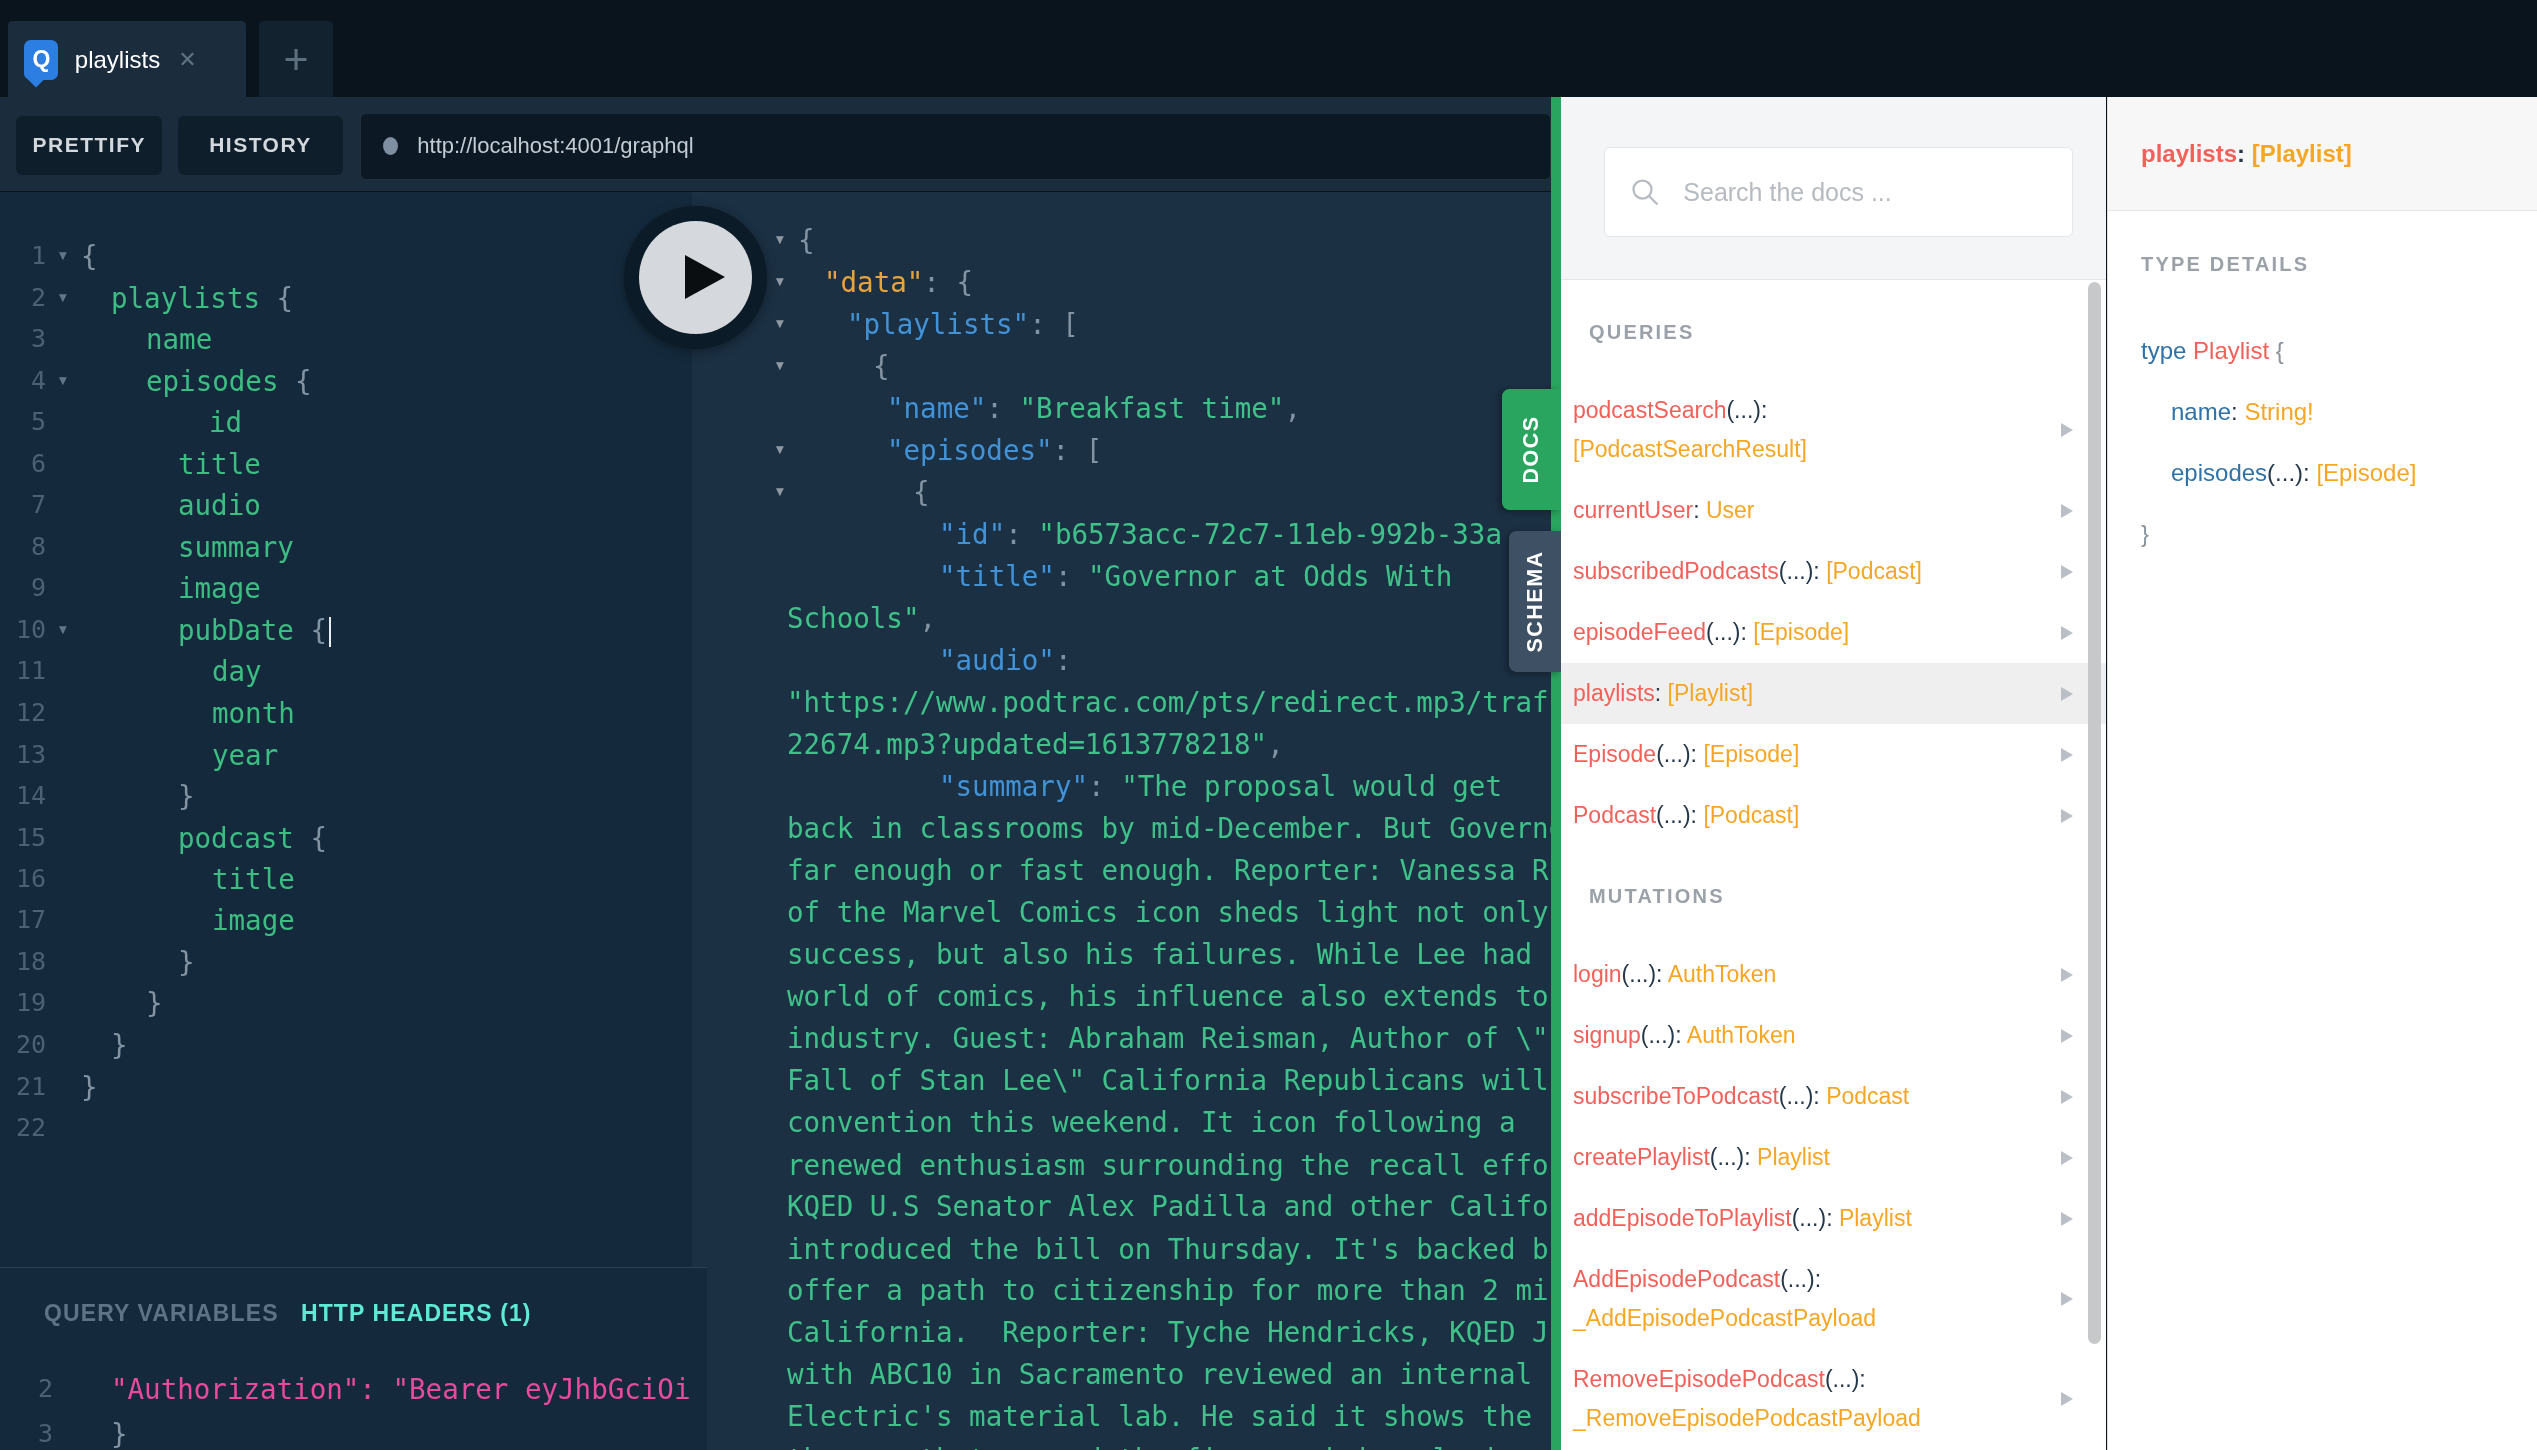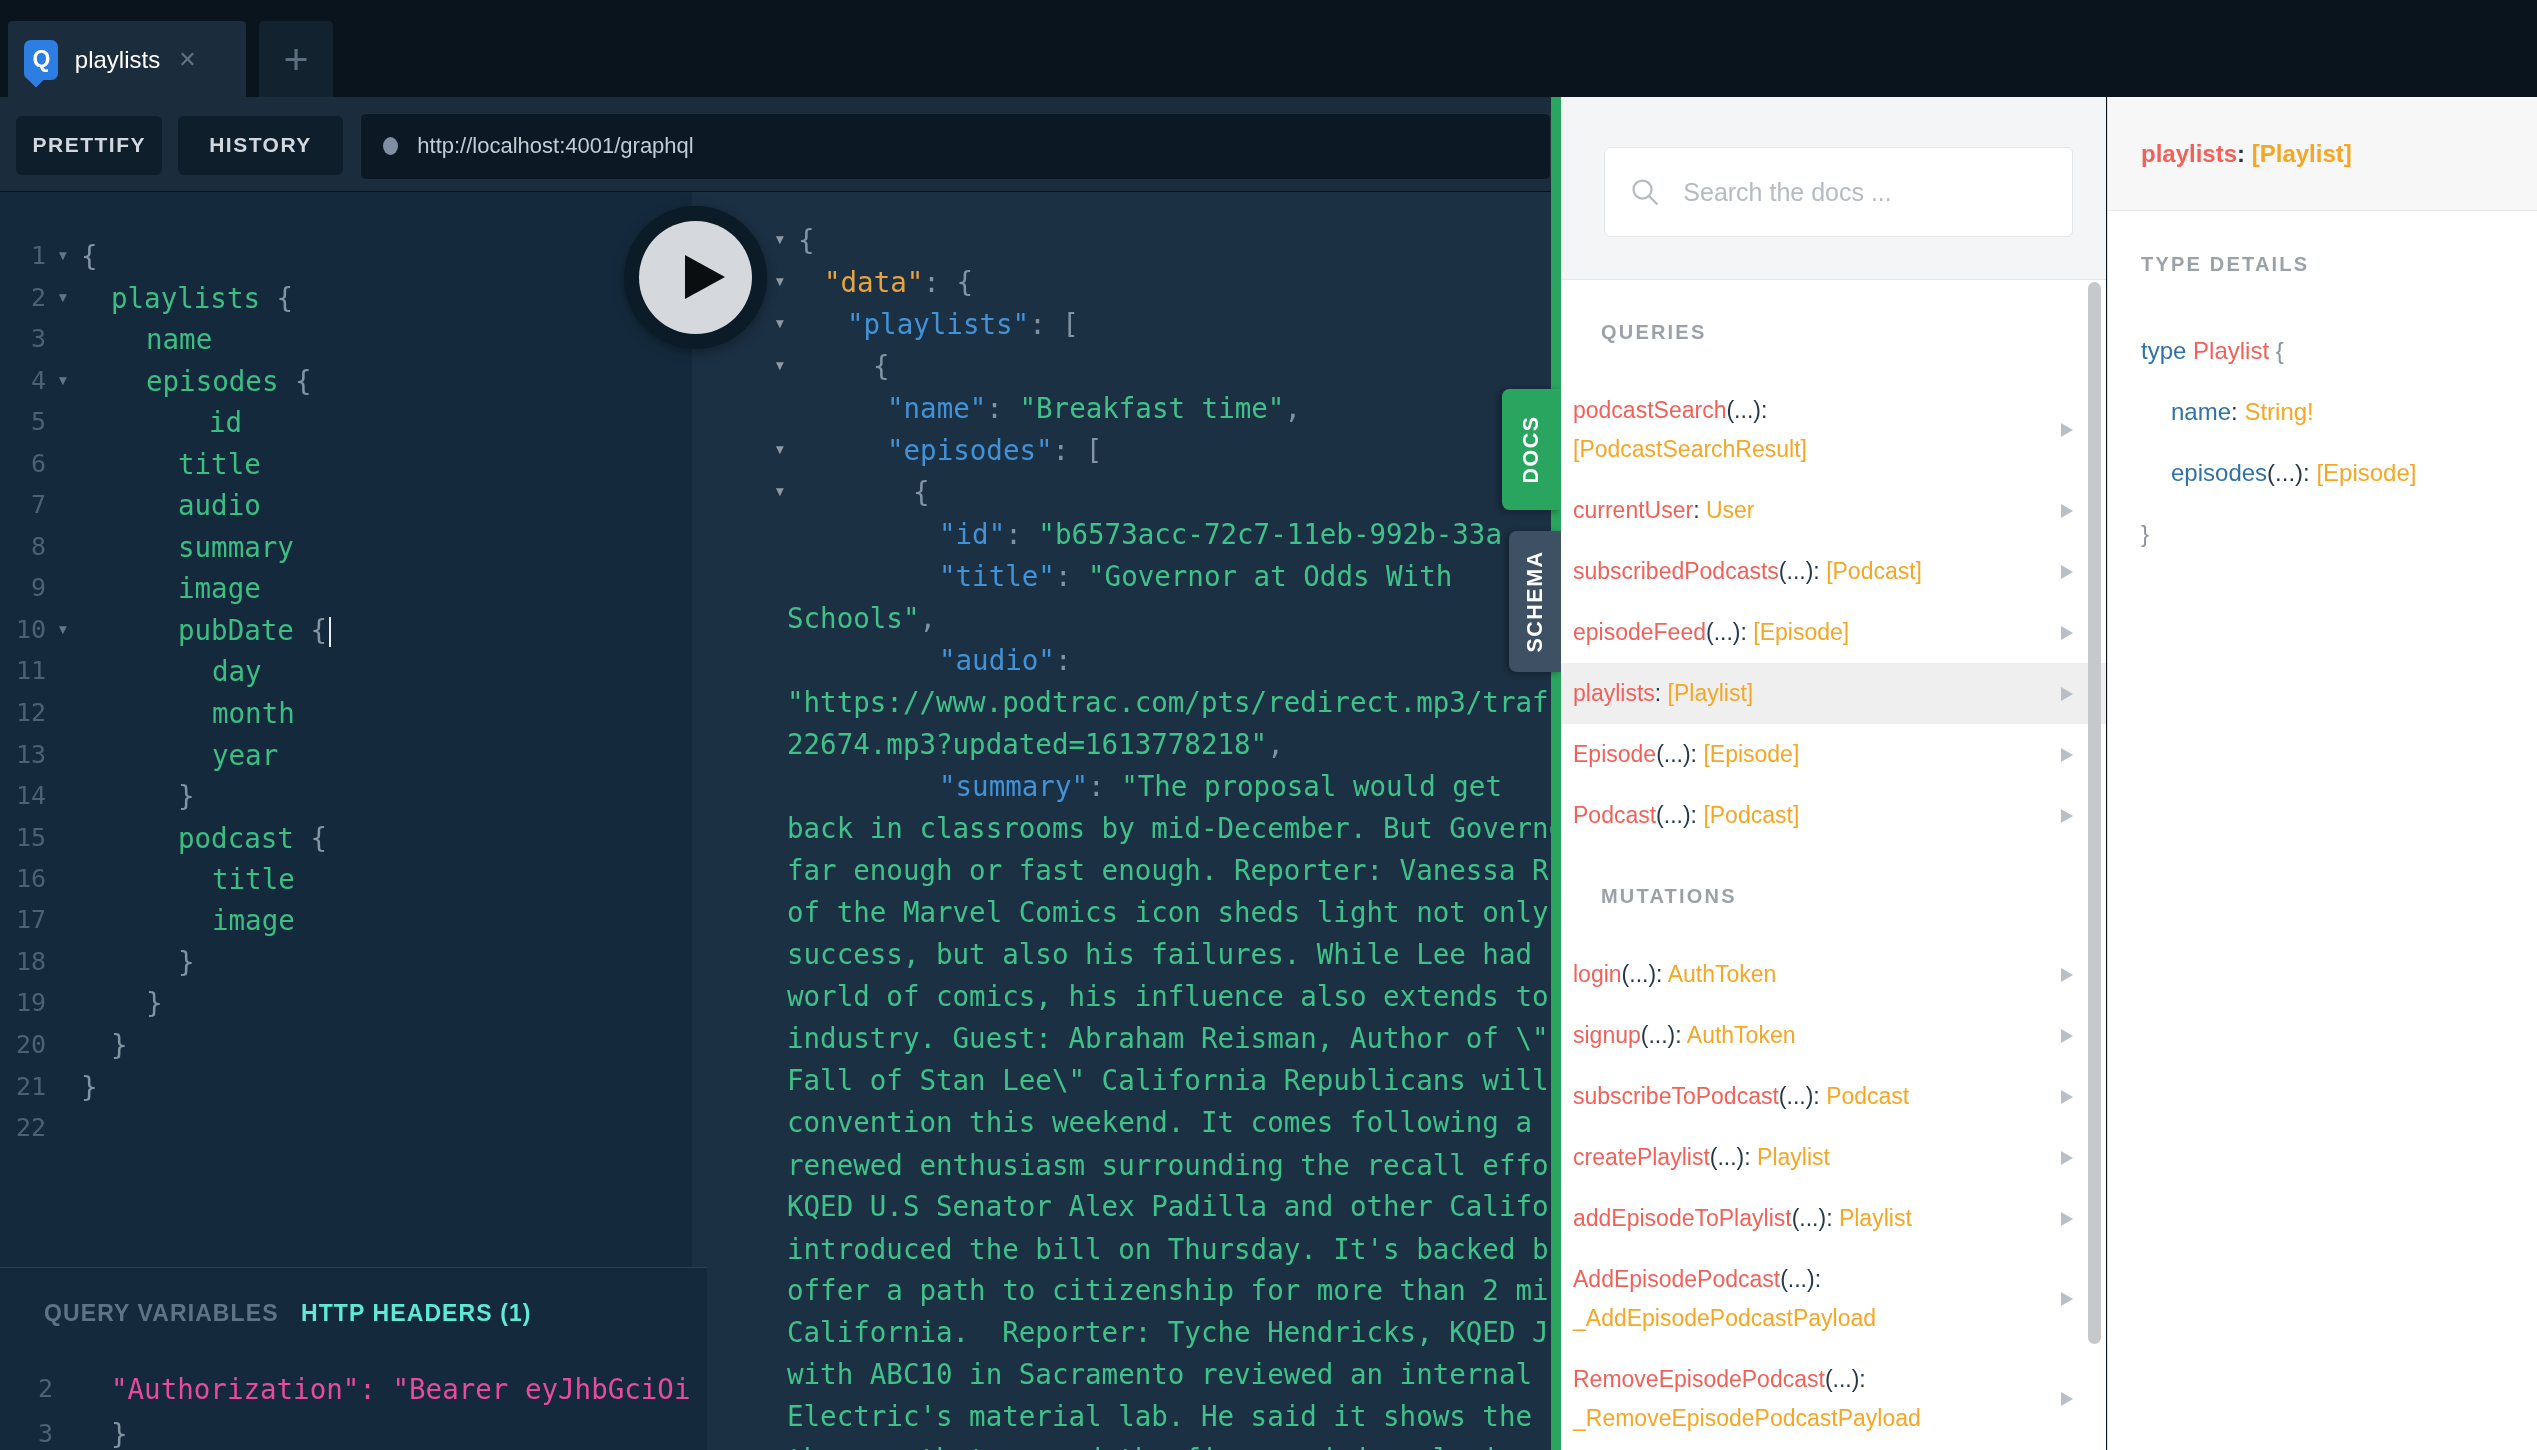--- a/index.html
+++ b/index.html
@@ -69,21 +69,21 @@
   
   .docs-panel{left:1561px;top:97px;width:545px;height:1353px;background:#ffffff;overflow:hidden;}
   .docs-search-area{position:absolute;left:0;top:0;width:545px;height:182px;background:#f4f5f6;border-bottom:1.5px solid #e4e6e8;}
   .search-box{position:absolute;left:43px;top:50px;width:467px;height:88px;background:#ffffff;border:1.5px solid #e3e5e7;
               border-radius:6px;display:flex;align-items:center;}
   .search-box svg{margin-left:24px;}
   .search-input{border:none;outline:none;background:transparent;margin-left:19.3px;font-size:25px;color:#57606a;
                 font-family:"Liberation Sans", sans-serif;width:357px;}
   .search-input::placeholder{color:#b5bbc1;}
   .docs-list{position:absolute;left:0;top:182px;width:545px;height:1171px;padding-top:30px;box-sizing:border-box;}
-  .sec-header{height:46px;line-height:46px;padding-left:40px;color:#9aa1a8;font-size:20px;font-weight:700;
+  .sec-header{height:46px;line-height:46px;padding-left:28px;color:#9aa1a8;font-size:20px;font-weight:700;
               letter-spacing:2.2px;margin-bottom:25px;}
   .sec-header.later{margin-top:27px;}
   .doc-row{position:relative;padding:11px 0 11px 12px;font-size:23px;line-height:39px;cursor:pointer;}
   .doc-row.selected{background:#efefef;}
   .d-name{color:#f2605a;} .d-args{color:#253849;} .d-type{color:#f5a623;}
   .row-arrow{position:absolute;right:33px;top:50%;transform:translateY(-50%);width:0;height:0;
              border-left:12px solid #b9bfc4;border-top:7.4px solid transparent;border-bottom:7.4px solid transparent;}
   .docs-scroll{position:absolute;left:527px;top:185px;width:13.4px;height:1062px;background:#c6c8c9;border-radius:7.4px;}
 
   
@@ -194,21 +194,21 @@
       <div class="code-line" style="top: 489px; left: 95px;"><span class="t-v">"https://www.podtrac.com/pts/redirect.mp3/traf</span></div>
       <div class="code-line" style="top: 531px; left: 95px;"><span class="t-v">22674.mp3?updated=1613778218"</span><span class="t-p">,</span></div>
       <div class="code-line" style="top: 573px; left: 247px;"><span class="t-k">"summary"</span><span class="t-p">: </span><span class="t-v">"The proposal would get</span></div>
       <div class="code-line" style="top: 615px; left: 95px;"><span class="t-v">back in classrooms by mid-December. But Governor </span></div>
       <div class="code-line" style="top: 657px; left: 95px;"><span class="t-v">far enough or fast enough. Reporter: Vanessa R</span></div>
       <div class="code-line" style="top: 699px; left: 95px;"><span class="t-v">of the Marvel Comics icon sheds light not only</span></div>
       <div class="code-line" style="top: 741px; left: 95px;"><span class="t-v">success, but also his failures. While Lee had </span></div>
       <div class="code-line" style="top: 783px; left: 95px;"><span class="t-v">world of comics, his influence also extends to</span></div>
       <div class="code-line" style="top: 825px; left: 95px;"><span class="t-v">industry. Guest: Abraham Reisman, Author of \"</span></div>
       <div class="code-line" style="top: 867px; left: 95px;"><span class="t-v">Fall of Stan Lee\" California Republicans will</span></div>
-      <div class="code-line" style="top: 909px; left: 95px;"><span class="t-v">convention this weekend. It comes following a </span></div>
+      <div class="code-line" style="top: 909px; left: 95px;"><span class="t-v">convention this weekend. It icon following a </span></div>
       <div class="code-line" style="top: 952px; left: 95px;"><span class="t-v">renewed enthusiasm surrounding the recall effo</span></div>
       <div class="code-line" style="top: 993px; left: 95px;"><span class="t-v">KQED U.S Senator Alex Padilla and other Califo</span></div>
       <div class="code-line" style="top: 1036px; left: 95px;"><span class="t-v">introduced the bill on Thursday. It's backed b</span></div>
       <div class="code-line" style="top: 1077px; left: 95px;"><span class="t-v">offer a path to citizenship for more than 2 mi</span></div>
       <div class="code-line" style="top: 1119px; left: 95px;"><span class="t-v">California.  Reporter: Tyche Hendricks, KQED J</span></div>
       <div class="code-line" style="top: 1161px; left: 95px;"><span class="t-v">with ABC10 in Sacramento reviewed an internal </span></div>
       <div class="code-line" style="top: 1203px; left: 95px;"><span class="t-v">Electric's material lab. He said it shows the </span></div>
       <div class="code-line" style="top: 1246px; left: 95px;"><span class="t-v">the one that caused the fire needed replacing </span></div>
     </div>
 </div>

